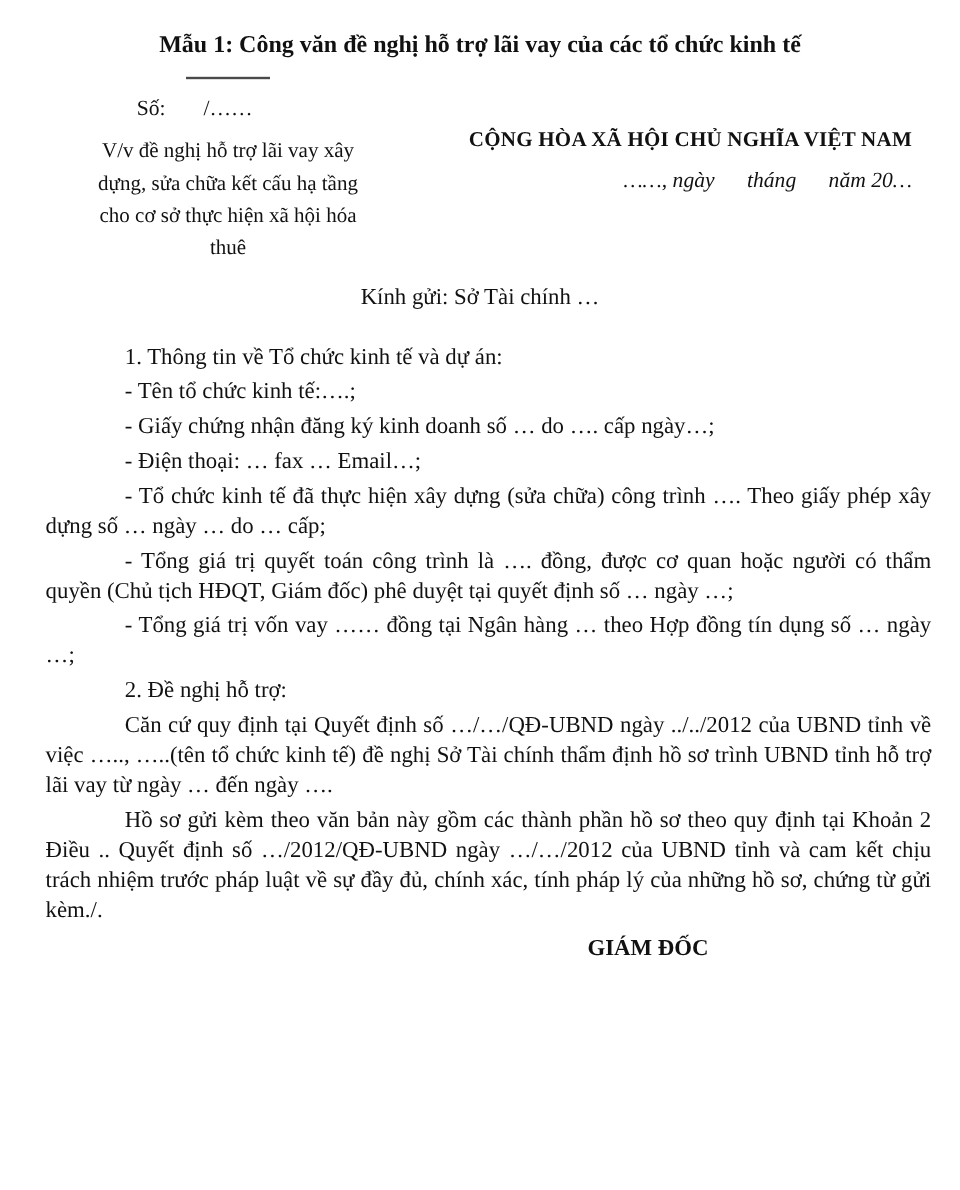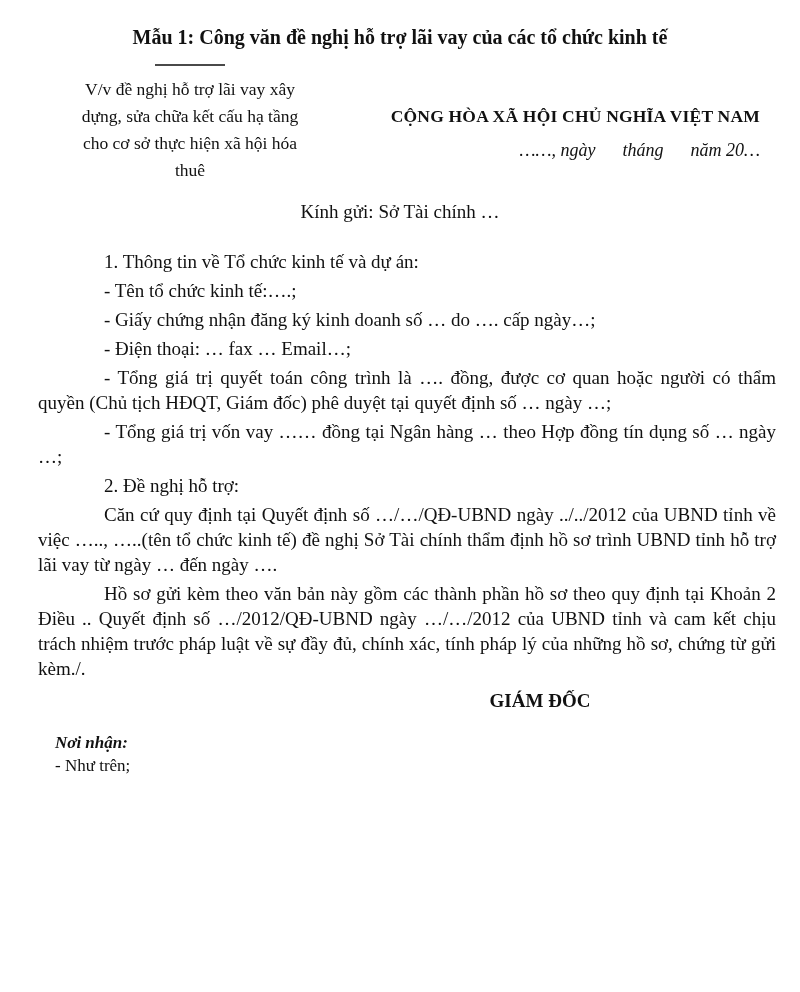--- a/index.html
+++ b/index.html
@@ -126,37 +126,39 @@
 <body>
 
 <div class="page">
 
   <h1 class="form-title">Mẫu 1: Công văn đề nghị hỗ trợ lãi vay của các tổ chức kinh tế</h1>
 
   <div class="header">
 
     <div class="header-left">
       <div class="org-underline"></div>
+      <div class="doc-number">Số:       /……</div>
       <div class="subject">V/v đề nghị hỗ trợ lãi vay xây dựng, sửa chữa kết cấu hạ tầng cho cơ sở thực hiện xã hội hóa thuê</div>
     </div>
 
     <div class="header-right">
       <div class="national-title">CỘNG HÒA XÃ HỘI CHỦ NGHĨA VIỆT NAM</div>
       <div class="date-line">……, ngày      tháng      năm 20…</div>
     </div>
 
   </div>
 
   <div class="recipient">Kính gửi: Sở Tài chính …</div>
 
   <div class="doc-body">
     <p>1. Thông tin về Tổ chức kinh tế và dự án:</p>
     <p>- Tên tổ chức kinh tế:….;</p>
     <p>- Giấy chứng nhận đăng ký kinh doanh số … do …. cấp ngày…;</p>
     <p>- Điện thoại: … fax … Email…;</p>
+    <p>- Tổ chức kinh tế đã thực hiện xây dựng (sửa chữa) công trình …. Theo giấy phép xây dựng số … ngày … do … cấp;</p>
     <p>- Tổng giá trị quyết toán công trình là …. đồng, được cơ quan hoặc người có thẩm quyền (Chủ tịch HĐQT, Giám đốc) phê duyệt tại quyết định số … ngày …;</p>
     <p>- Tổng giá trị vốn vay …… đồng tại Ngân hàng … theo Hợp đồng tín dụng số … ngày …;</p>
     <p>2. Đề nghị hỗ trợ:</p>
     <p>Căn cứ quy định tại Quyết định số …/…/QĐ-UBND ngày ../../2012 của UBND tỉnh về việc ….., …..(tên tổ chức kinh tế) đề nghị Sở Tài chính thẩm định hồ sơ trình UBND tỉnh hỗ trợ lãi vay từ ngày … đến ngày ….</p>
     <p>Hồ sơ gửi kèm theo văn bản này gồm các thành phần hồ sơ theo quy định tại Khoản 2 Điều .. Quyết định số …/2012/QĐ-UBND ngày …/…/2012 của UBND tỉnh và cam kết chịu trách nhiệm trước pháp luật về sự đầy đủ, chính xác, tính pháp lý của những hồ sơ, chứng từ gửi kèm./.</p>
   </div>
 
   <div class="signature">GIÁM ĐỐC</div>
 
   <div class="noi-nhan">

